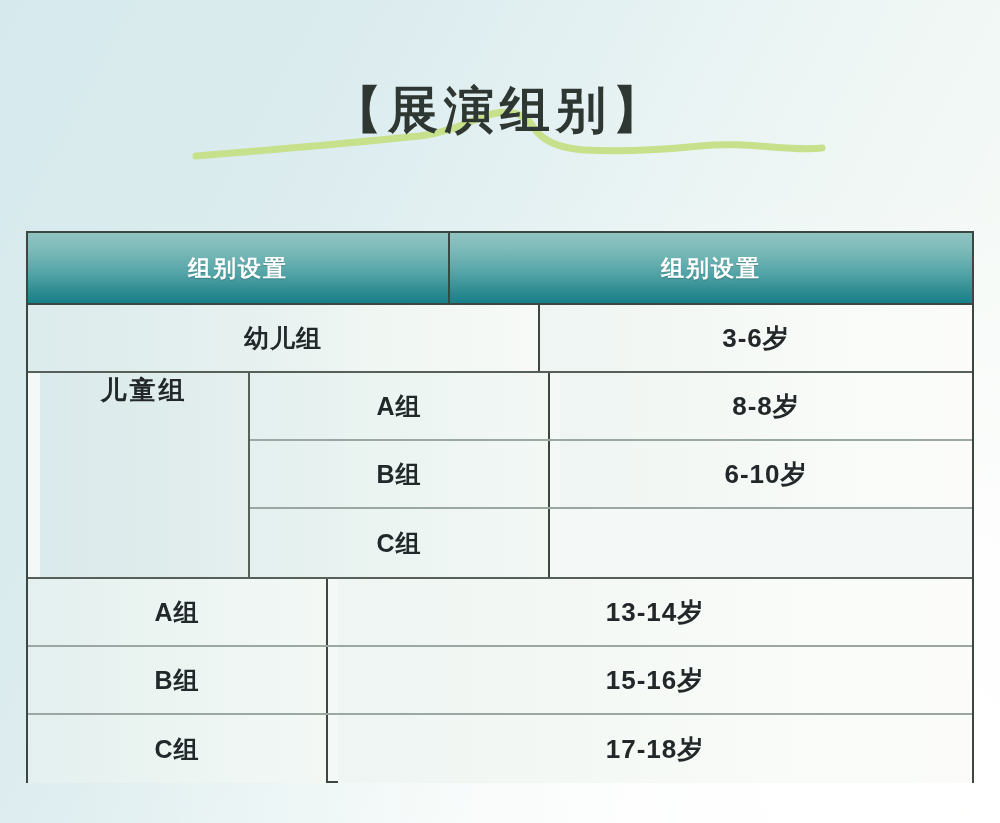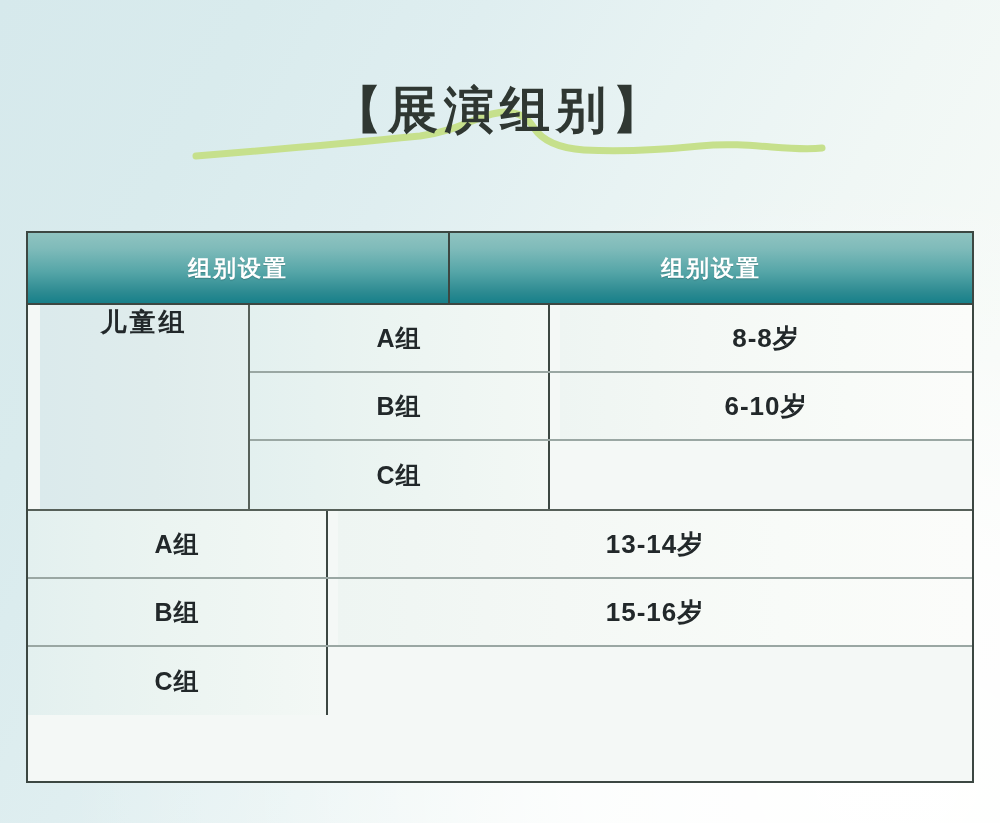--- a/index.html
+++ b/index.html
@@ -191,20 +191,28 @@
     <div class="hcell left-head">
       <span>组别设置</span>
     </div>
     <div class="hcell right-head">
       <span>组别设置</span>
     </div>
   </div>
 
   <div class="body-rows">
 
+    <div class="t-row single-row">
+      <div class="grp-full">
+        <span class="cell-text">幼儿组</span>
+      </div>
+      <div class="age-cell">
+        <span class="cell-text">3-6岁</span>
+      </div>
+    </div>
 
     <div class="grp-block">
       <div class="grp-label">
         <span class="cell-text">儿童组</span>
       </div>
       <div class="grp-sub">
         <div class="sub-row">
           <div class="sub-name">
             <span class="cell-text">A组</span>
           </div>
@@ -243,18 +251,21 @@
             <span class="cell-text">B组</span>
           </div>
           <div class="sub-age age-cell">
             <span class="cell-text">15-16岁</span>
           </div>
         </div>
         <div class="sub-row last-sub">
           <div class="sub-name">
             <span class="cell-text">C组</span>
           </div>
+          <div class="sub-age age-cell">
+            <span class="cell-text">17-18岁</span>
+          </div>
         </div>
       </div>
     </div>
 
   </div>
 </div>
 
 </body></html>

